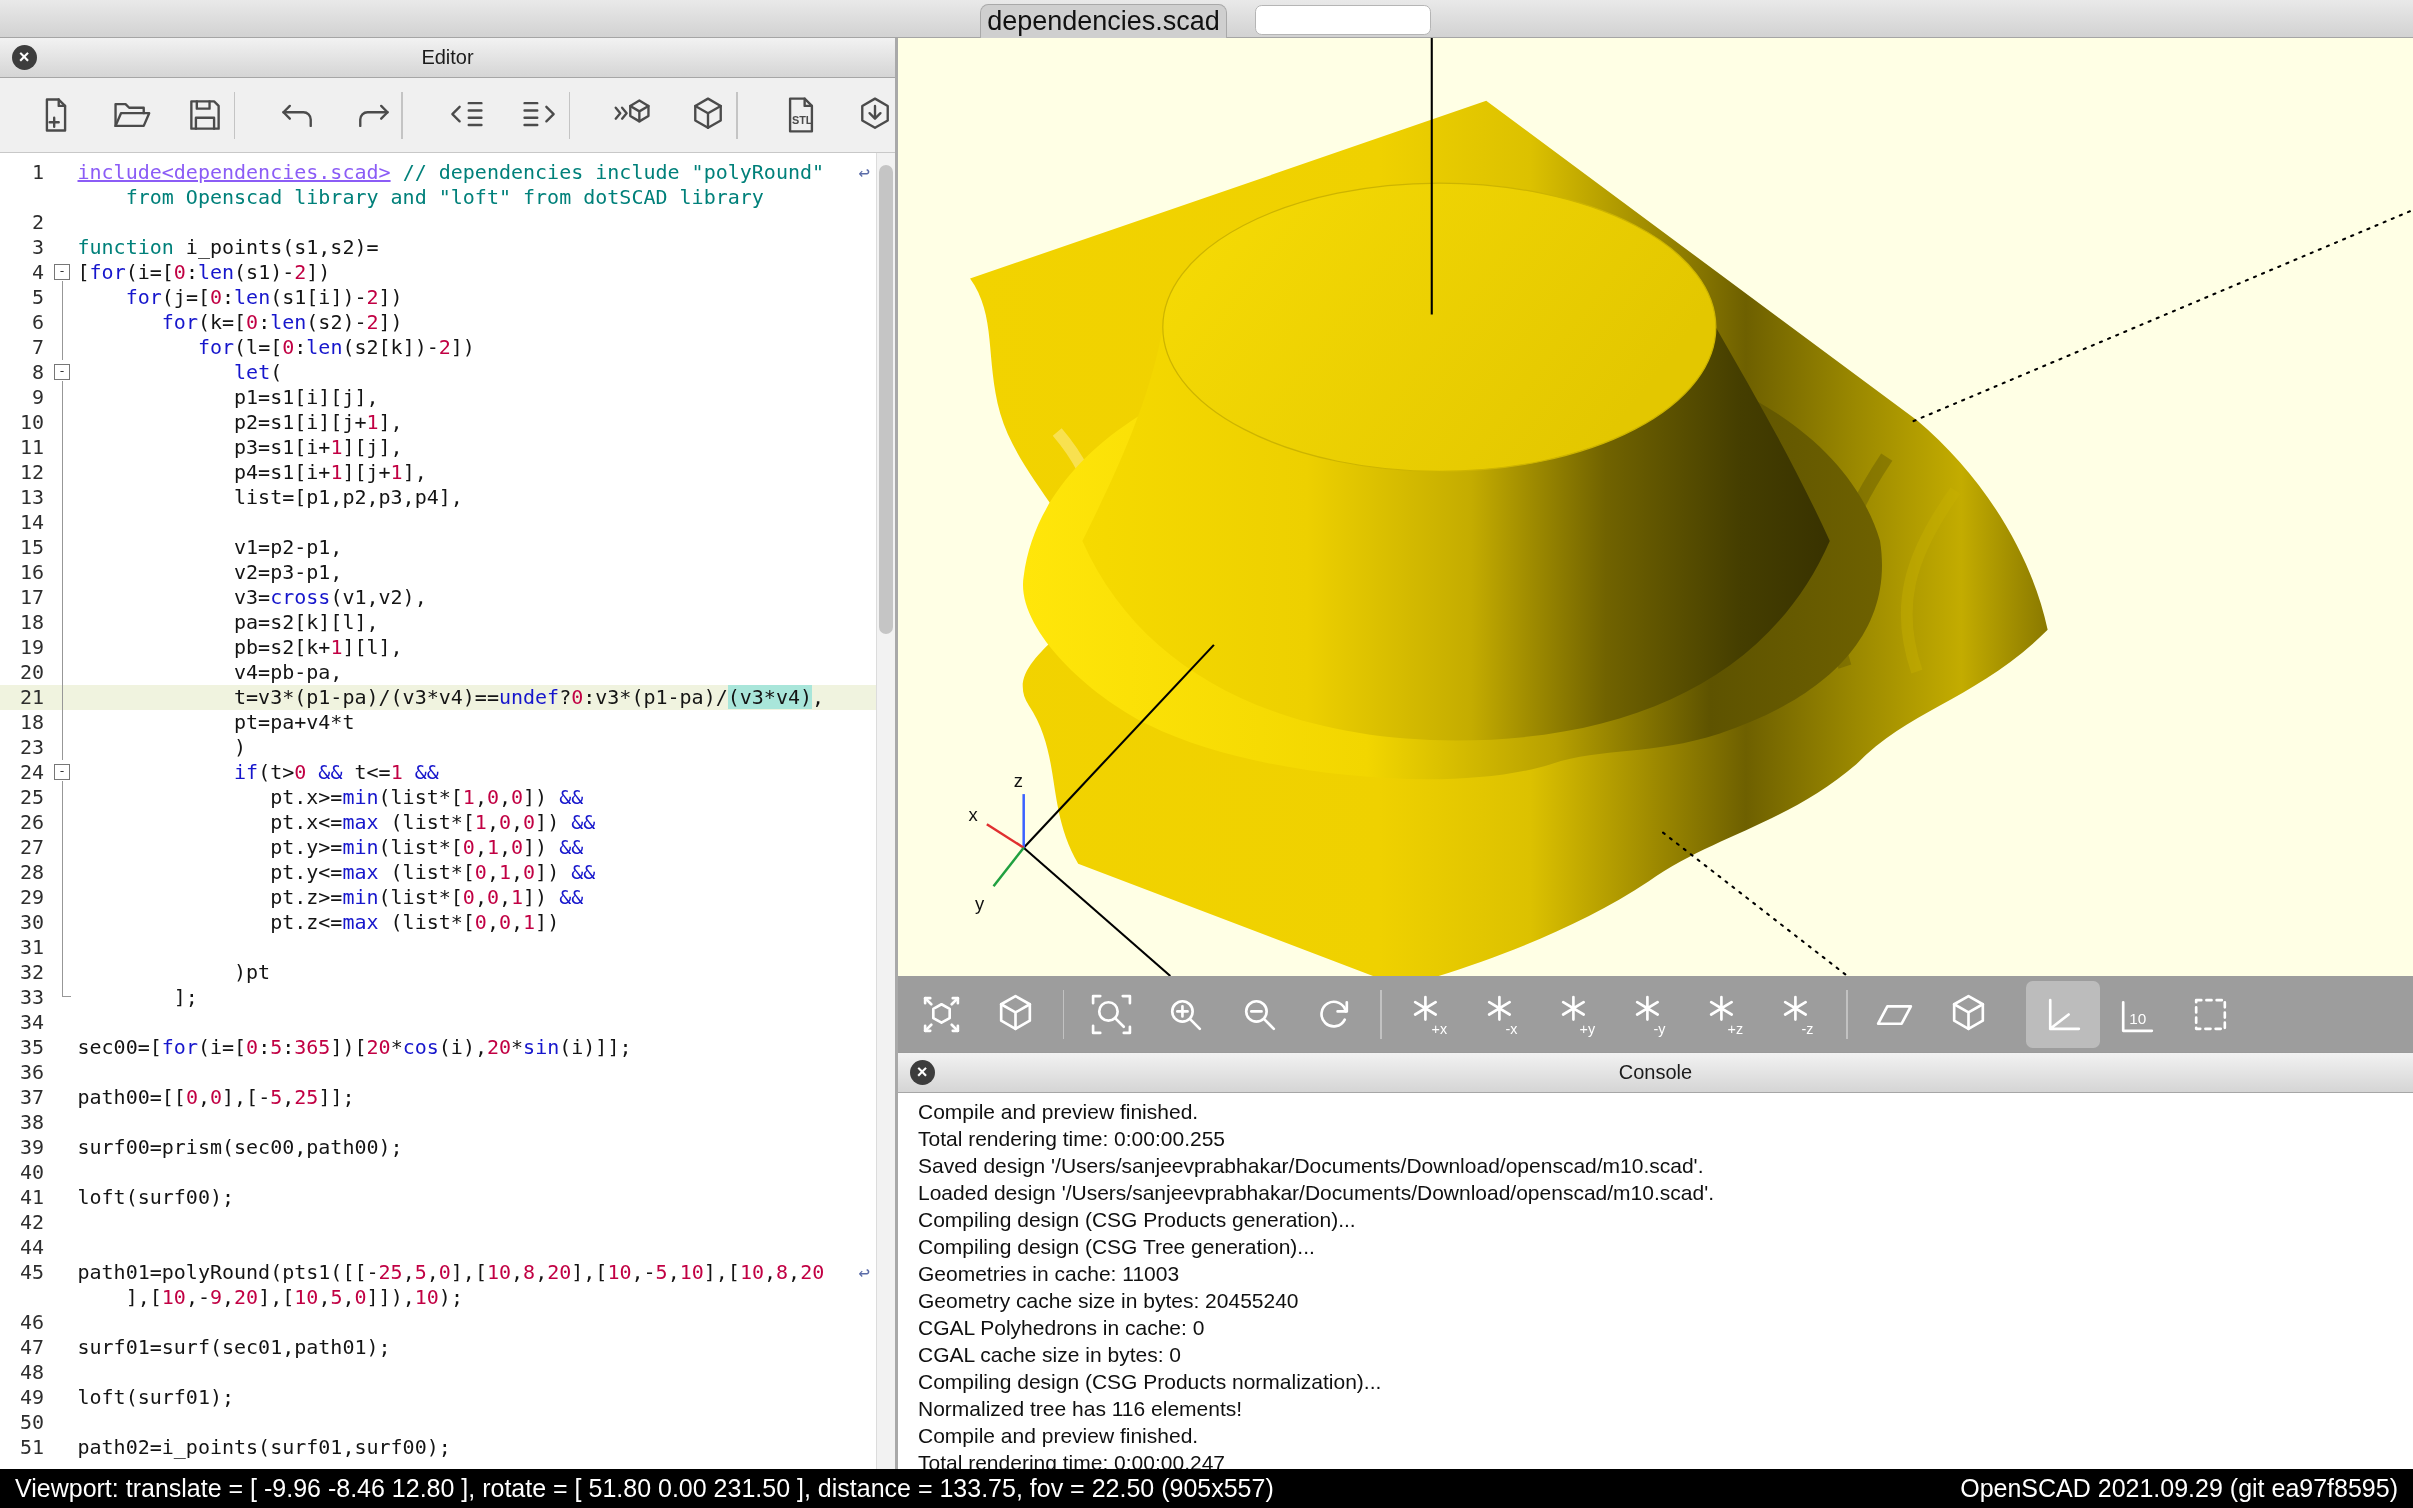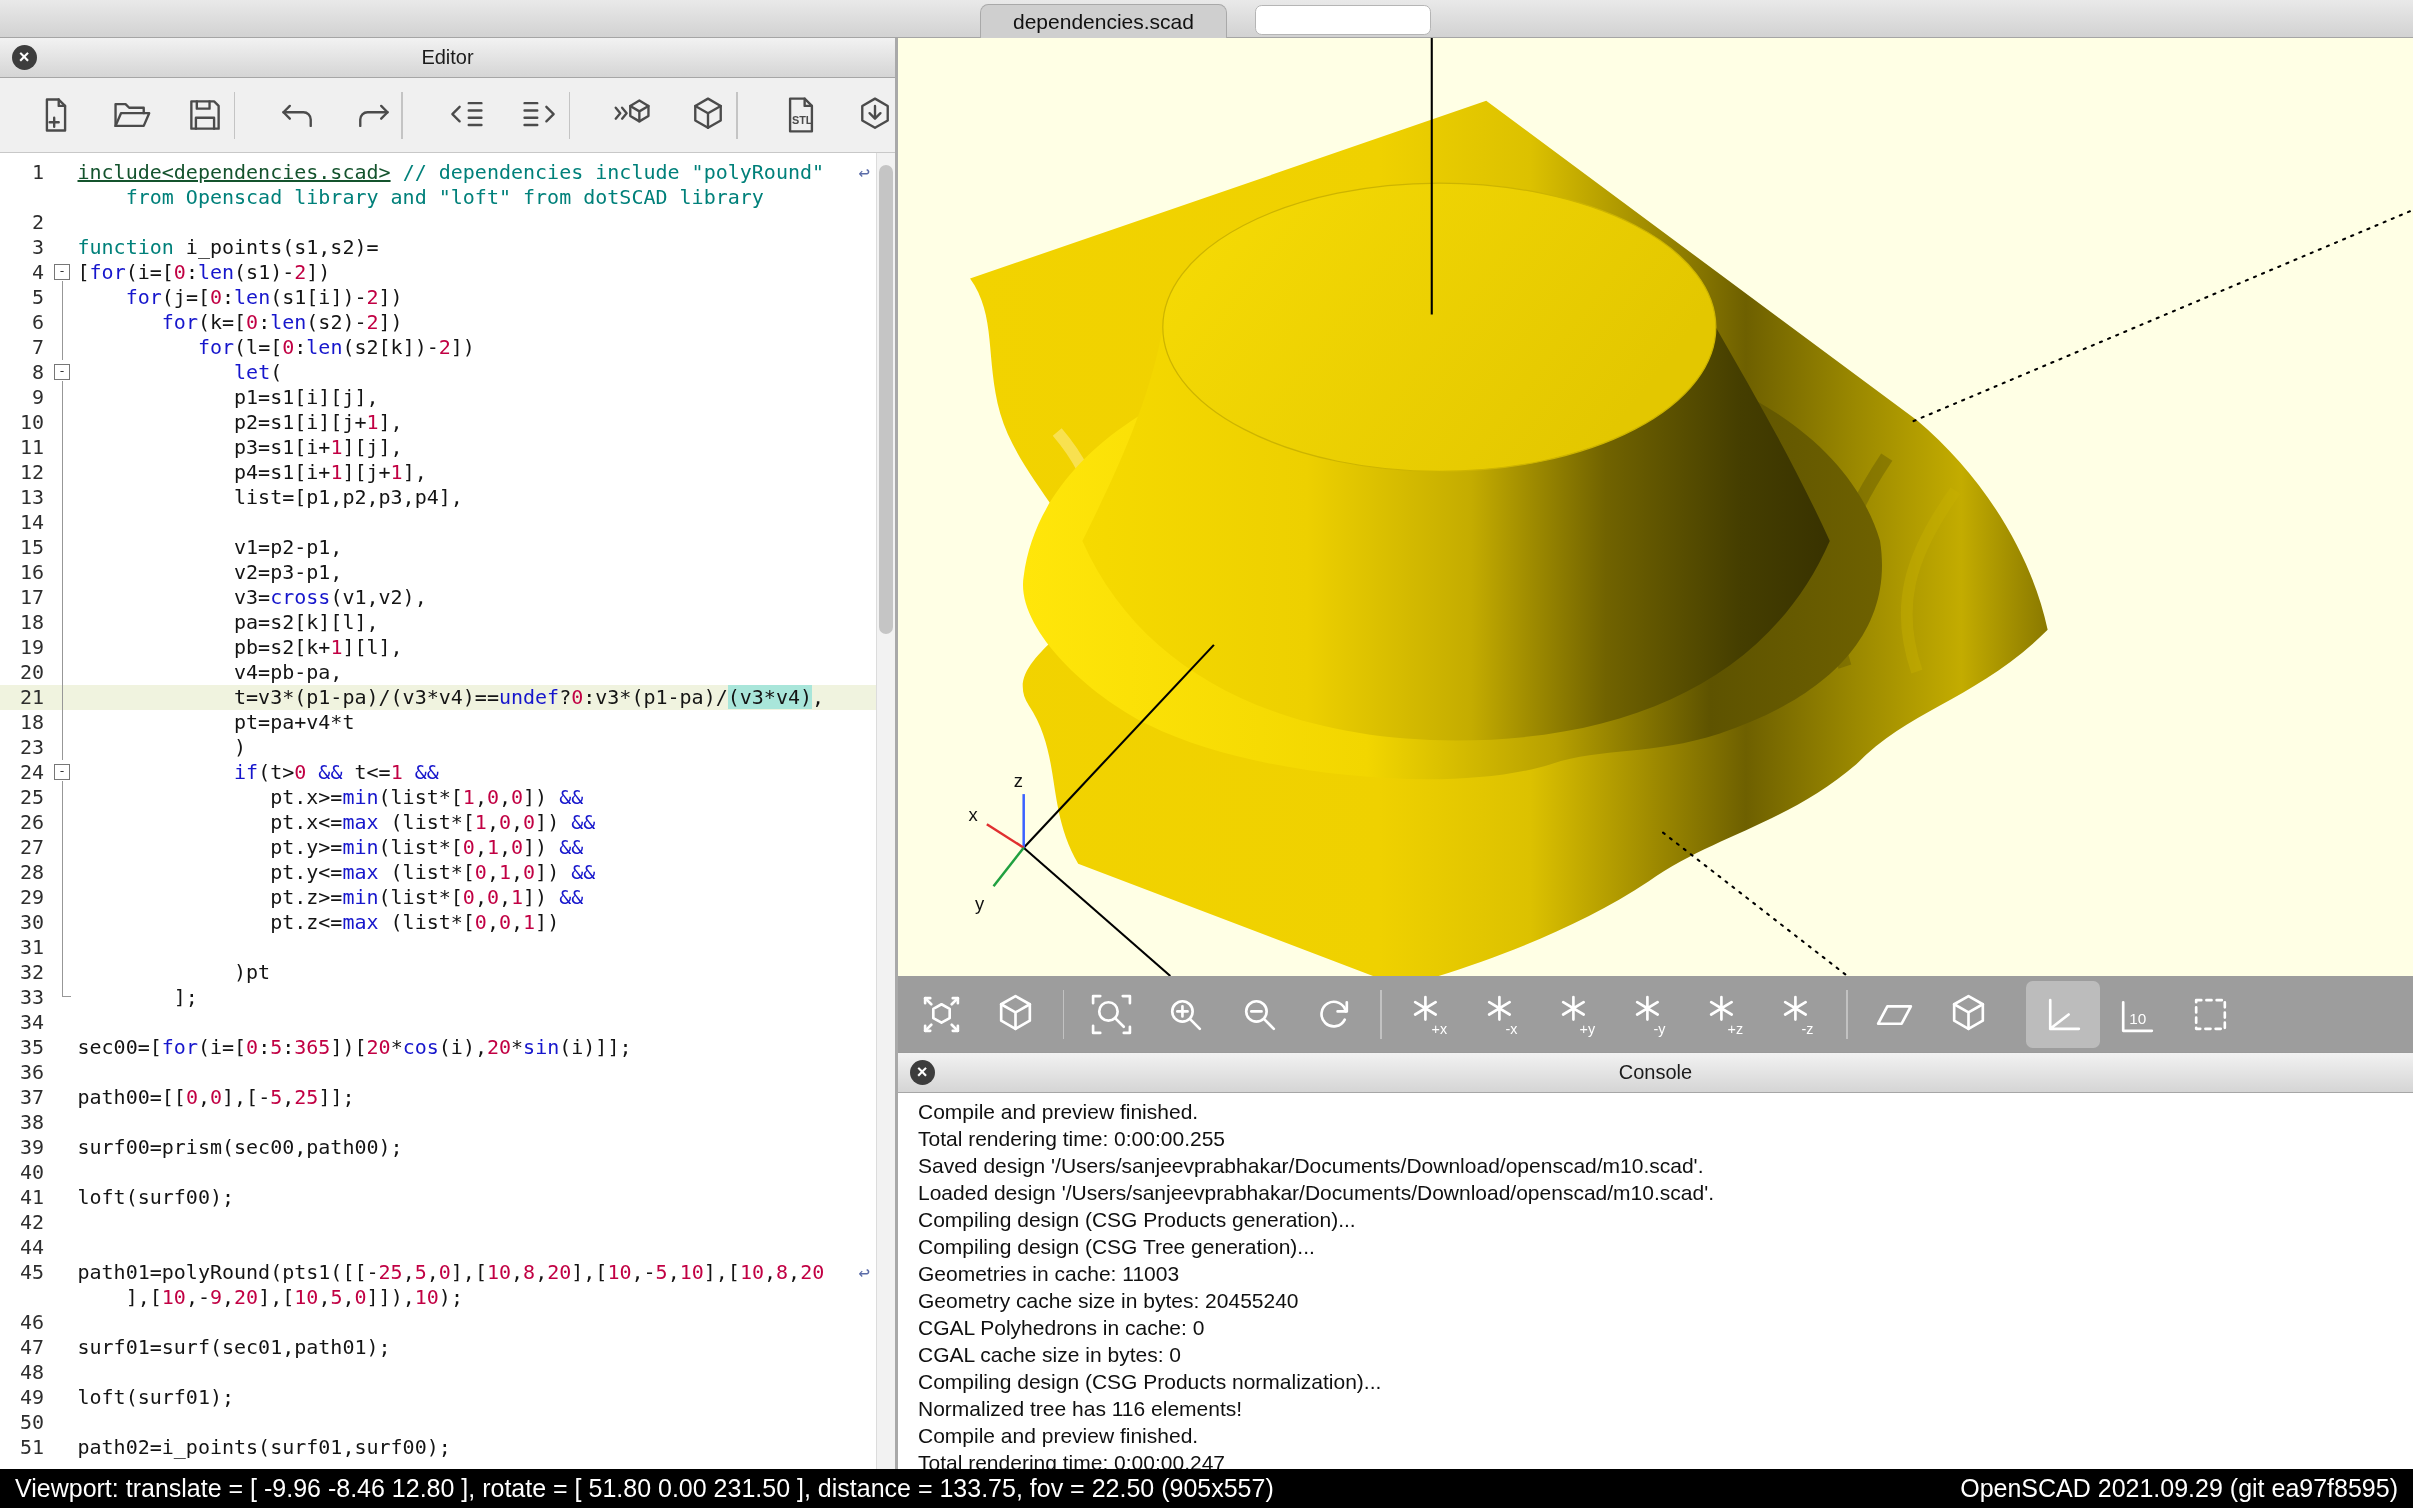--- a/index.html
+++ b/index.html
@@ -1,21 +1,21 @@
 <!DOCTYPE html>
 <html style="font-size:13.4px"><head>
 <meta charset="utf-8">
 <style>
   html,body{margin:0;padding:0;background:#222}
   .screen{position:relative;width:2413px;height:1508px;overflow:hidden;display:flex;flex-direction:column;
           font-family:"Liberation Sans",sans-serif;background:#d9d9d9}
   
   .titlebar{height:37px;flex:none;position:relative;background:linear-gradient(#e9e9e9,#d2d2d2);border-bottom:0.8px solid #a5a5a5}
   .doc-tab{position:absolute;left:980px;top:4.2px;width:245px;height:33px;background:#cfcfcf;border:0.8px solid #a9a9a9;border-bottom:none;
-           border-radius:8.4px 8.4px 0 0;display:flex;align-items:center;justify-content:center;font-size:21px;color:#111}
+           border-radius:8.4px 8.4px 0 0;display:flex;align-items:center;justify-content:center;font-size:27px;color:#111}
   .blank-tab{position:absolute;left:1255px;top:5px;width:174px;height:28px;background:#ffffff;border:0.8px solid #b5b5b5;border-radius:6.7px}
   
   .main{flex:1;display:flex;min-height:0}
   .editor-pane{width:895px;flex:none;display:flex;flex-direction:column;background:#fff;border-right:3.4px solid #a9a9a9}
   .pane-header{height:39px;flex:none;background:linear-gradient(#f2f2f2,#d5d5d5);border-bottom:0.8px solid #a6a6a6;position:relative;
                display:flex;align-items:center;justify-content:center;font-size:20px;color:#1b1b1b}
   .close-btn{position:absolute;left:11.7px;top:6.7px;width:25px;height:25px;border-radius:50%;background:#3d3d3d;color:#fff;
              font-size:18.4px;line-height:23.5px;text-align:center;font-weight:bold;cursor:default}
   
   .ed-toolbar{height:74px;flex:none;background:#f0f0f0;border-bottom:0.8px solid #c8c8c8;display:flex;align-items:center;padding-left:1.7px}
@@ -35,21 +35,21 @@
   .fold.end::after{content:"";position:absolute;left:12.6px;top:11.7px;width:9.2px;border-top:1.7px solid #979797}
   .fold.start::after{content:"";position:absolute;left:12.6px;top:21px;bottom:0;border-left:1.7px solid #979797}
   .fbox{position:absolute;left:5px;top:4.2px;width:14.2px;height:14.2px;border:1.7px solid #767676;background:#fff;
         font:12.6px/11.7px "DejaVu Sans Mono",monospace;text-align:center;color:#333}
   .codeline{flex:1}
   .wrapmark{position:absolute;right:6.7px;top:0;color:#5a6ba8;font-size:19px}
   .tk-p{color:#141414}
   .tk-k,.tk-b,.tk-o{color:#1616cc}
   .tk-t,.tk-com{color:#00807a}
   .tk-n{color:#c10043}
-  .tk-inc{color:#14532d;text-decoration:underline}
+  .tk-inc{color:#8b5cf6;text-decoration:underline}
   .tk-sel{background:#a9e6da;color:#141414}
   .ed-scrollbar{position:absolute;top:0;right:0;width:18.4px;bottom:0;background:#f2f2f2;border-left:0.8px solid #dcdcdc}
   .ed-thumb{position:absolute;left:2.5px;right:2.5px;top:11.7px;height:469px;background:#c5c5c5;border-radius:7.5px}
   
   .right-pane{flex:1;display:flex;flex-direction:column;min-width:0}
   .viewport{height:938px;flex:none;position:relative;background:#ffffe5;overflow:hidden}
   .viewport svg.scene{position:absolute;left:0;top:0;width:100%;height:100%}
   .vp-toolbar{height:76px;flex:none;background:#9d9d9d;display:flex;align-items:center;padding-left:6.7px}
   .vp-btn{width:74px;height:67px;display:flex;align-items:center;justify-content:center;color:#fff;background:none;border:none;padding:0}
   .vp-btn svg{width:45px;height:45px}

